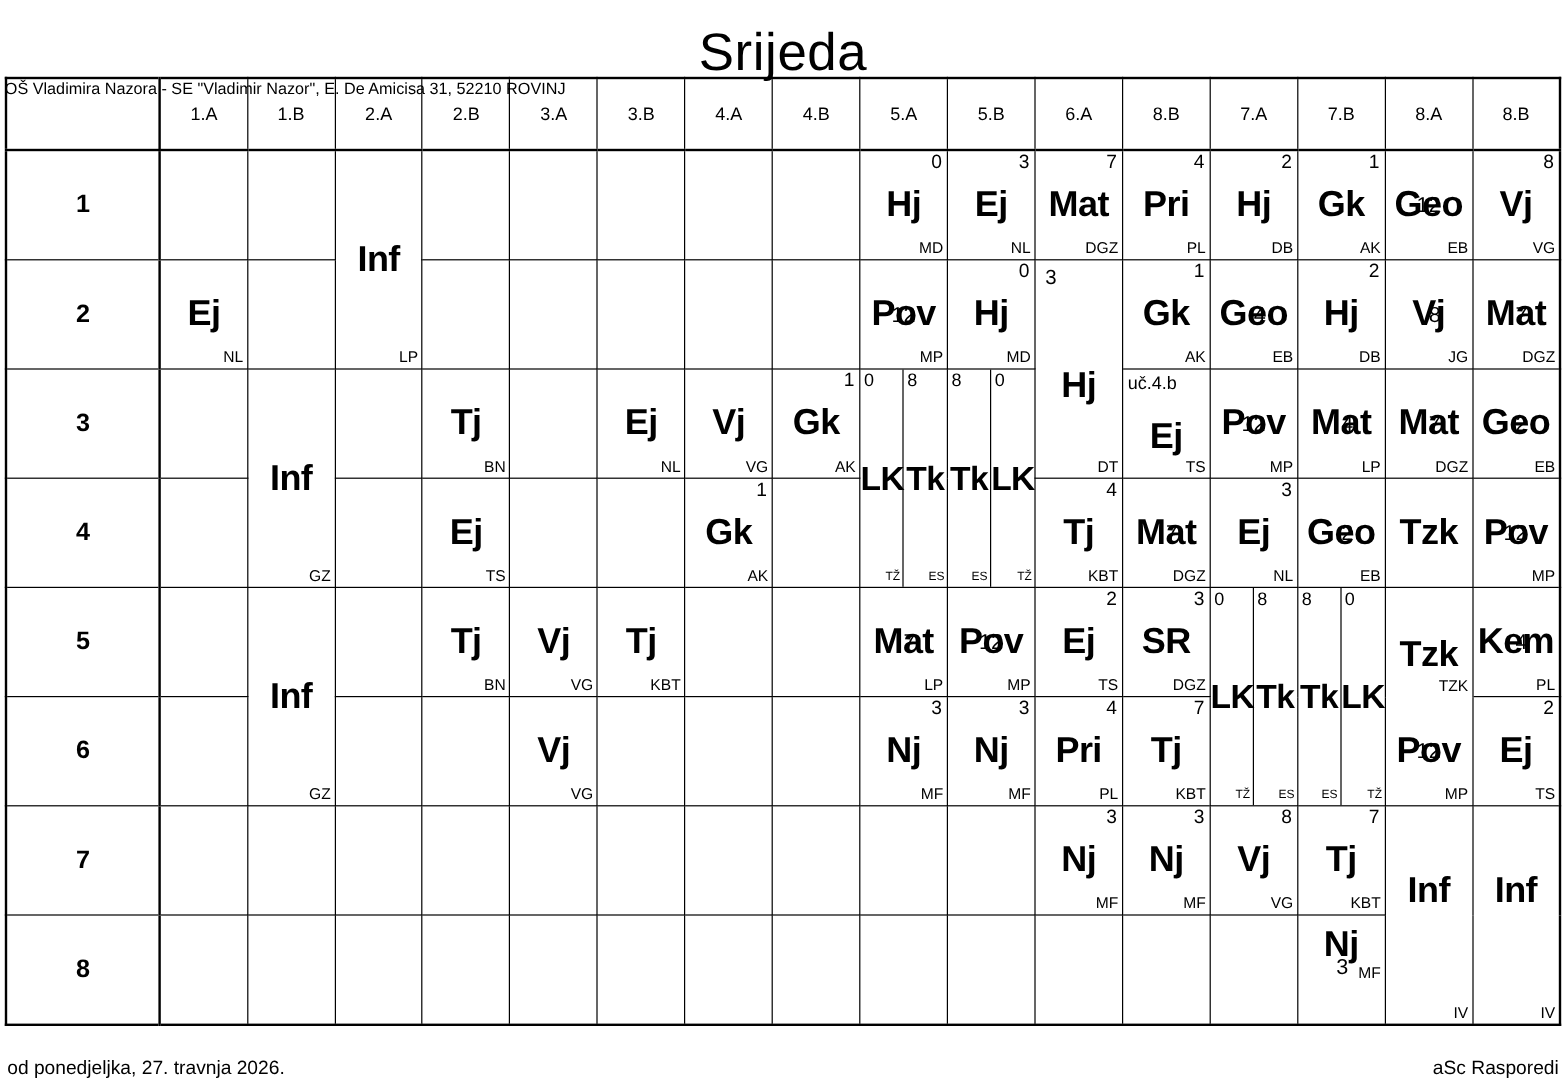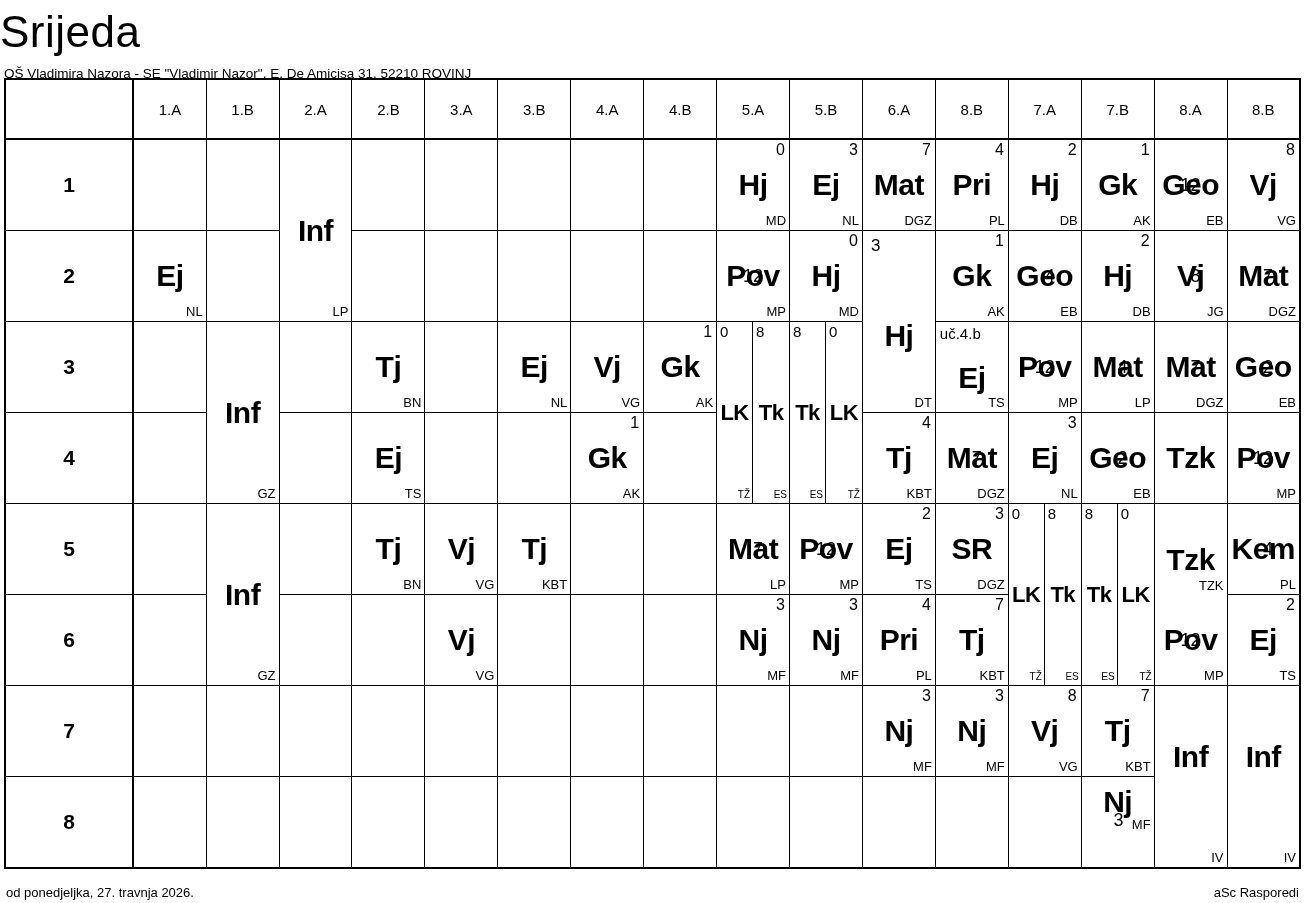--- a/index.html
+++ b/index.html
@@ -14,48 +14,49 @@
     color: #000000;
     position: relative;
     overflow: hidden;
   }
   .page {
     position: relative;
     width: 1305px;
     height: 903px;
   }
   .title {
+    text-align: center;
     font-size: 44px;
     font-weight: normal;
     line-height: 1;
-    padding-top: 10px;
+    padding-top: 22px;
     letter-spacing: 0.5px;
   }
   .school-line {
     position: absolute;
     left: 4px;
     top: 66px;
     font-size: 13.5px;
     white-space: nowrap;
   }
   .footer {
     position: absolute;
     left: 0;
     right: 0;
     bottom: 3px;
-    font-size: 13px;
+    font-size: 16px;
     padding: 0 6px;
   }
   .footer .left { float: left; }
   .footer .right { float: right; }
 
   table.grid {
     position: absolute;
     left: 4px;
-    top: 78px;
+    top: 64px;
     width: 1297px;
     border-collapse: collapse;
     table-layout: fixed;
   }
   table.grid td, table.grid th {
     border: 1px solid #000000;
     padding: 0;
     margin: 0;
     vertical-align: middle;
   }
@@ -132,21 +133,21 @@
     height: 100%;
   }
   .split > .half {
     flex: 1 1 50%;
     position: relative;
     border-right: 1px solid #000;
     box-sizing: border-box;
   }
   .split > .half:last-child { border-right: none; }
   .half .subj {
-    font-size: 22px;
+    font-size: 28px;
   }
   .half .grp {
     right: 3px;
     left: 3px;
     text-align: left;
     font-size: 15px;
   }
   .half .room {
     right: 2px;
     font-size: 10px;

